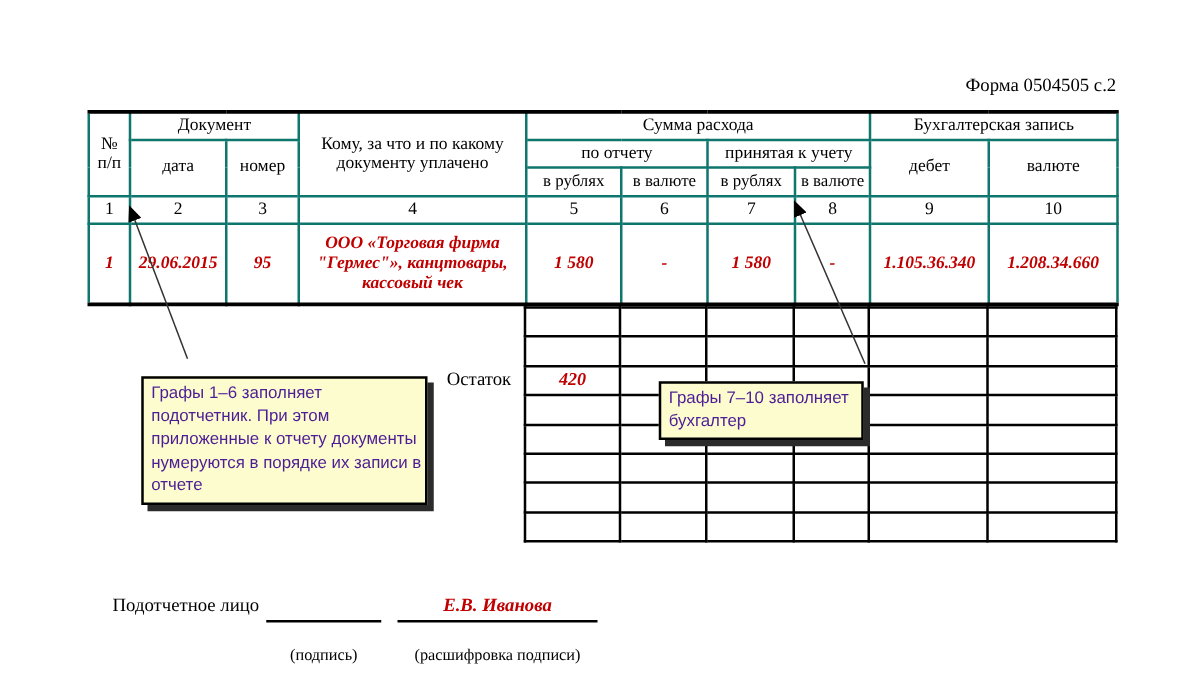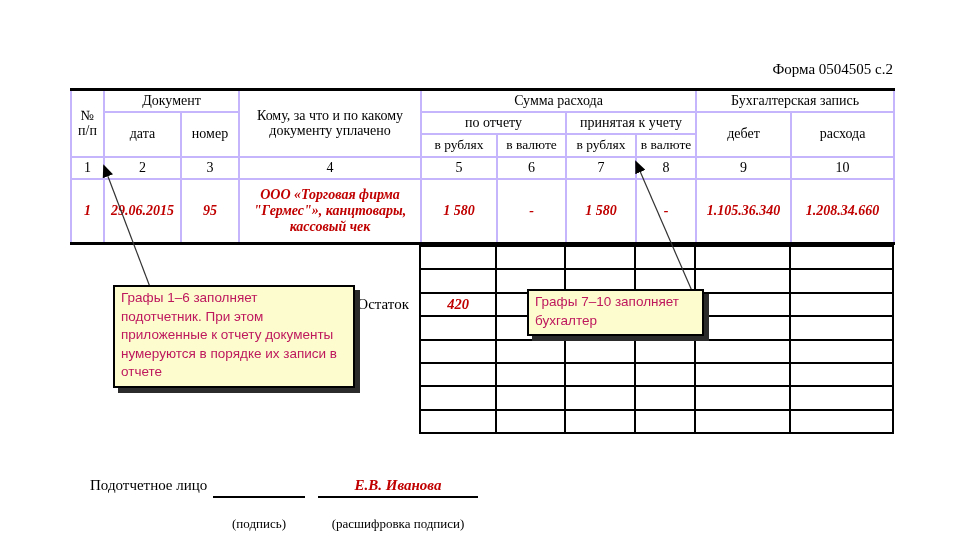--- a/index.html
+++ b/index.html
@@ -5,35 +5,35 @@
   html,body{margin:0;padding:0;background:#ffffff;}
   .page{position:relative;width:960px;height:557px;background:#ffffff;overflow:hidden;
         font-family:"Liberation Serif","DejaVu Serif",serif;color:#000;}
 
   .form-code{position:absolute;left:70px;top:60px;width:823px;text-align:right;
              font-size:15px;line-height:18px;}
 
   .tbl-wrap{position:absolute;left:70px;top:88px;width:823px;}
   table{border-collapse:collapse;table-layout:fixed;width:823px;}
   .main{border:2px solid #000;border-top:3px solid #000;border-bottom:3px solid #000;}
-  .main td{border:2px solid #c4b5fd;text-align:center;vertical-align:middle;
+  .main td{border:2px solid #0f766e;text-align:center;vertical-align:middle;
            font-size:14px;line-height:1.12;padding:0 2px;overflow:hidden;}
   .main .small{font-size:13.5px;margin-top:30px;}
   .red{color:#C00000;font-weight:bold;font-style:italic;}
   .cell-doc{ text-align:left;vertical-align:top;padding:1px 4px;font-size:14.5px;line-height:1.35;}
   .nums td{font-size:14px;}
 
   .lower td{border:2px solid #000;height:21.4px;text-align:center;vertical-align:middle;
             font-size:14.5px;padding:0 2px;}
   .lower td.label-cell{border:none;text-align:right;padding-right:10px;font-size:15px;}
 
   .note{position:absolute;background:#FDFCCF;border:2px solid #000;
         box-shadow:5px 5px 0 #2b2b2b;z-index:6;
         font-family:"Liberation Sans","DejaVu Sans",sans-serif;
-        font-size:13.5px;line-height:18.5px;color:#be185d;padding:2px 14px 4px 6px;}
+        font-size:13.5px;line-height:18.5px;color:#4c1d95;padding:2px 1px 4px 6px;margin-top:16px;}
   .note-left{left:113px;top:285px;width:218px;}
   .note-right{left:527px;top:289px;width:153px;}
 
   .arrows{position:absolute;left:0;top:0;width:960px;height:557px;z-index:5;pointer-events:none;}
 
   .sig-label{position:absolute;left:75px;top:477px;font-size:15px;margin-left:15px;}
   .sig-line{position:absolute;height:2px;background:#000;}
   .line1{left:213px;top:496px;width:92px;}
   .line2{left:318px;top:496px;width:160px;}
   .sig-cap{position:absolute;font-size:13px;text-align:center;top:516px;}
@@ -72,21 +72,21 @@
         <td rowspan="3">Кому, за что и по какому документу уплачено</td>
         <td colspan="4">Сумма расхода</td>
         <td colspan="2">Бухгалтерская запись</td>
       </tr>
       <tr style="height:22px">
         <td rowspan="2">дата</td>
         <td rowspan="2">номер</td>
         <td colspan="2">по отчету</td>
         <td colspan="2">принятая к учету</td>
         <td rowspan="2">дебет</td>
-        <td rowspan="2">расхода</td>
+        <td rowspan="2">валюте</td>
       </tr>
       <tr style="height:23px">
         <td class="small">в рублях</td>
         <td class="small">в валюте</td>
         <td class="small">в рублях</td>
         <td class="small">в валюте</td>
       </tr>
       <tr class="nums" style="height:22px">
         <td>1</td>
         <td>2</td>

